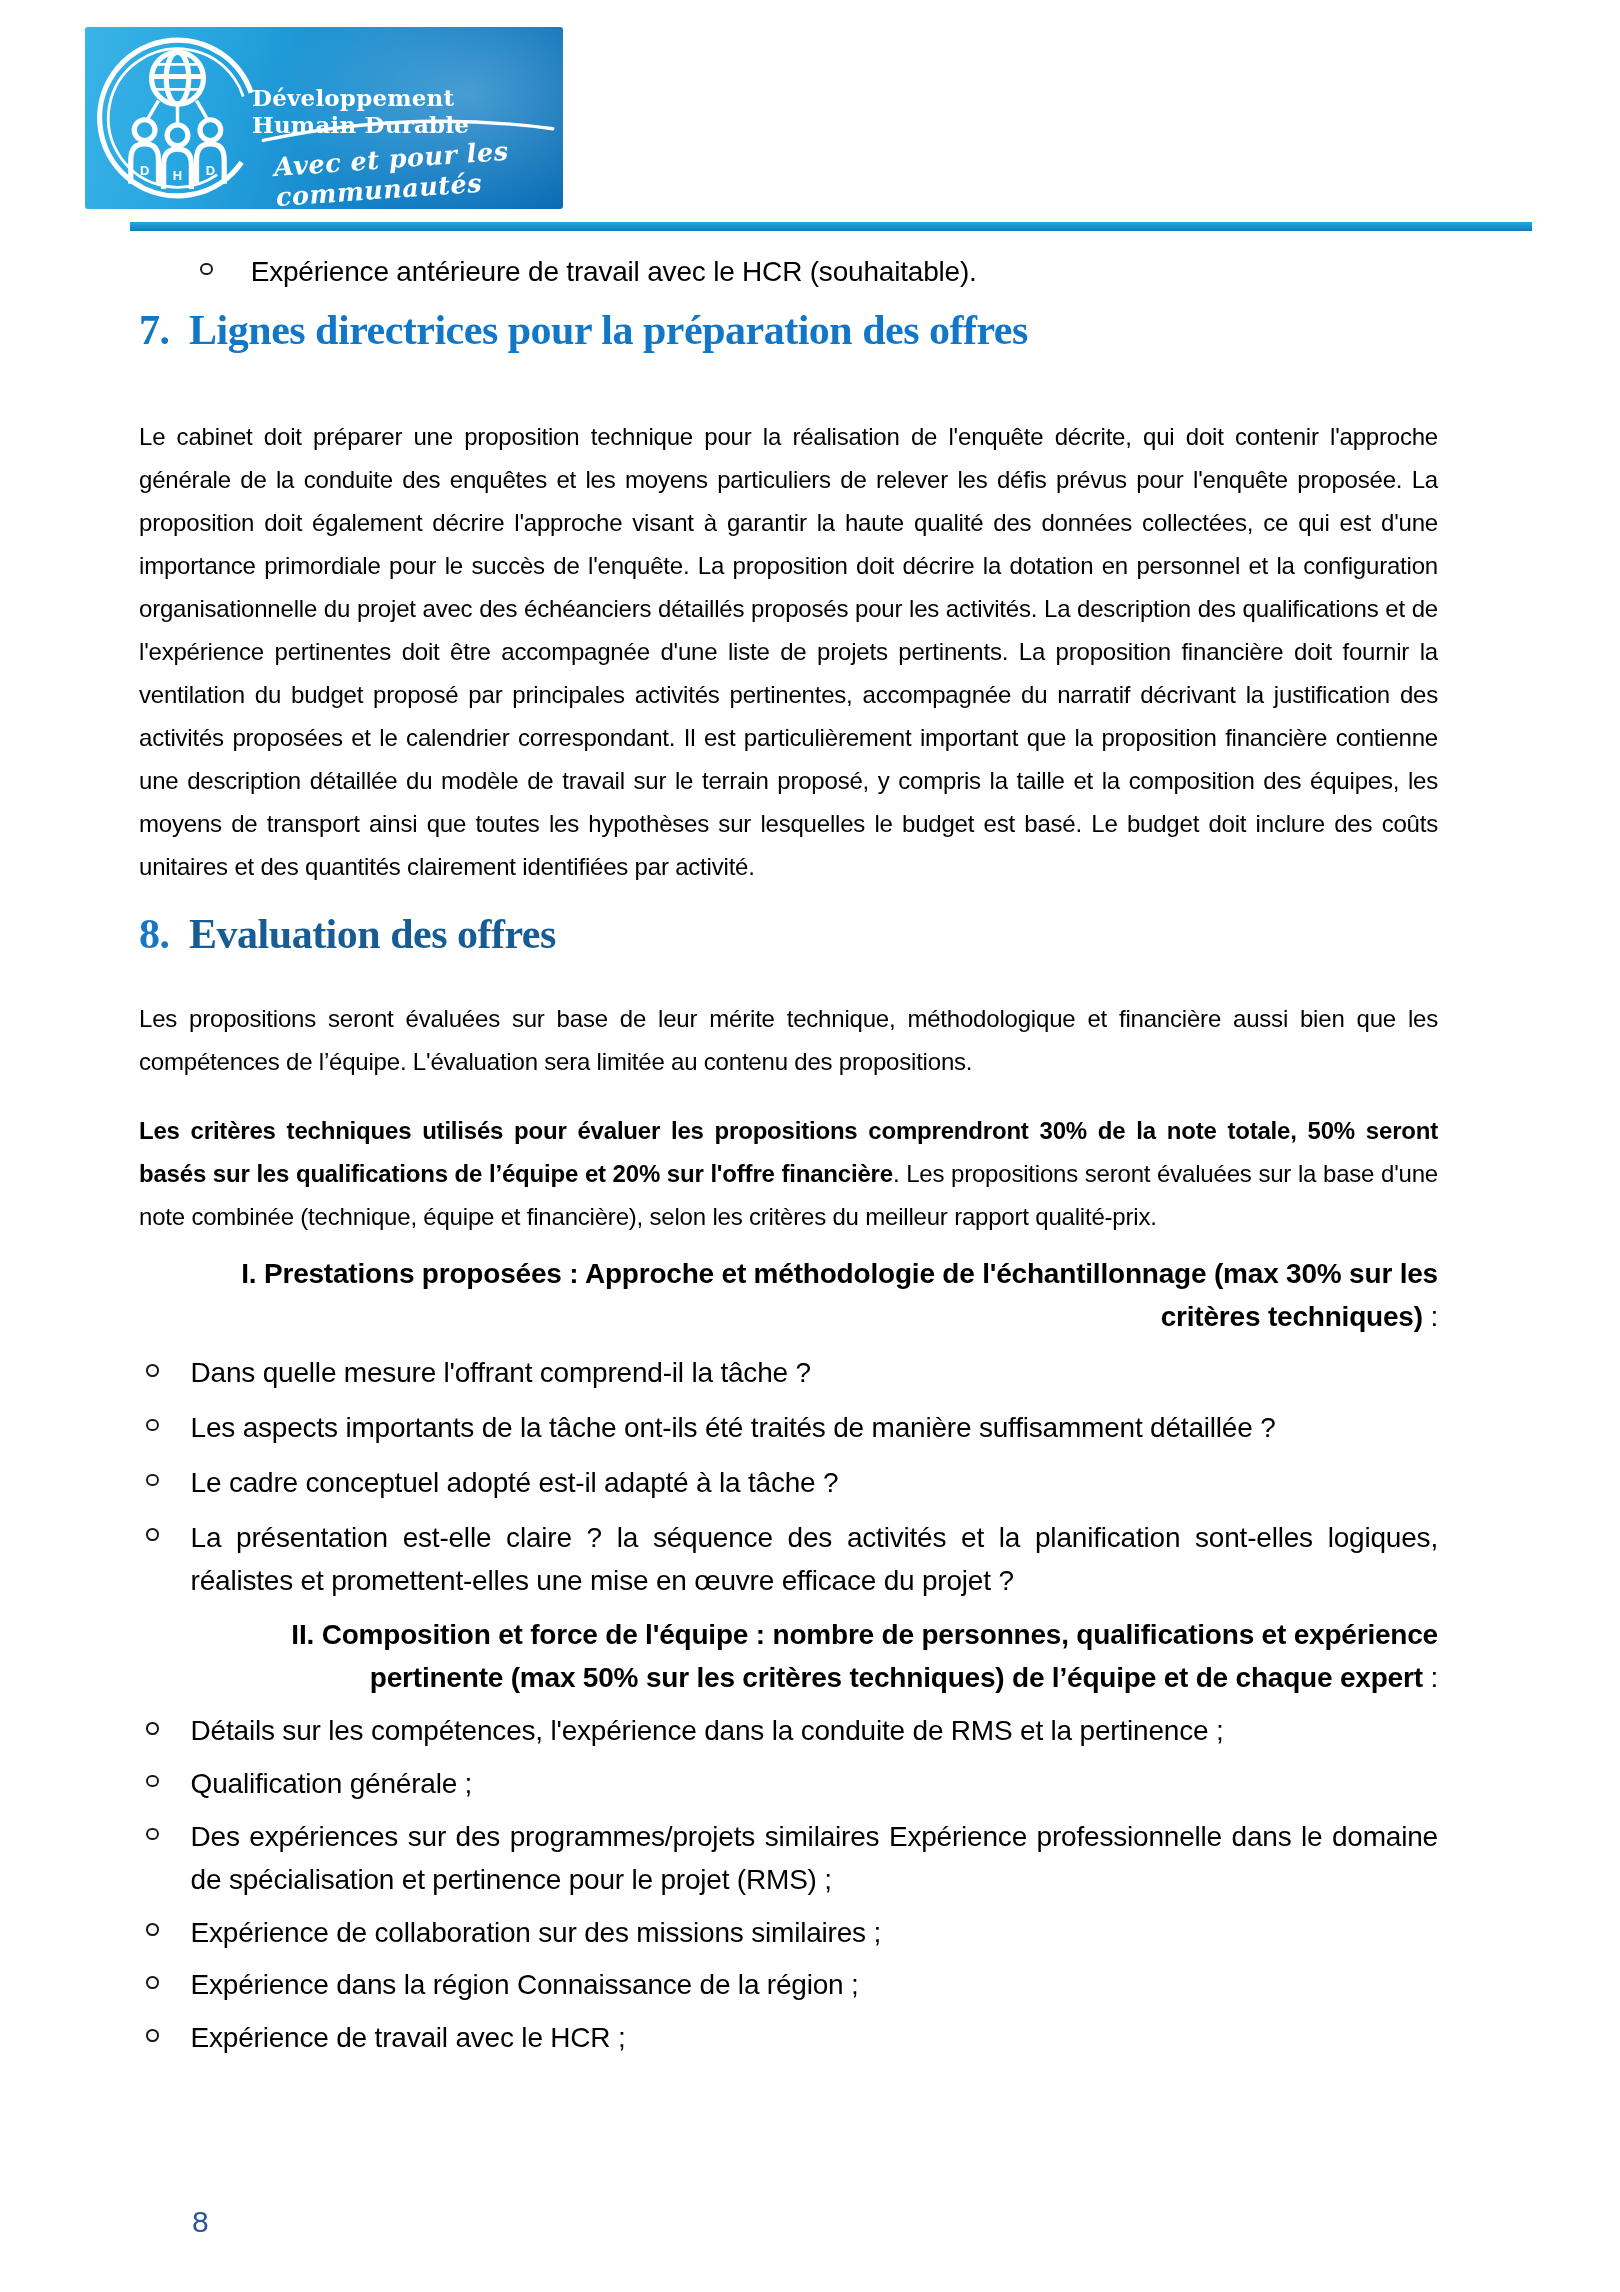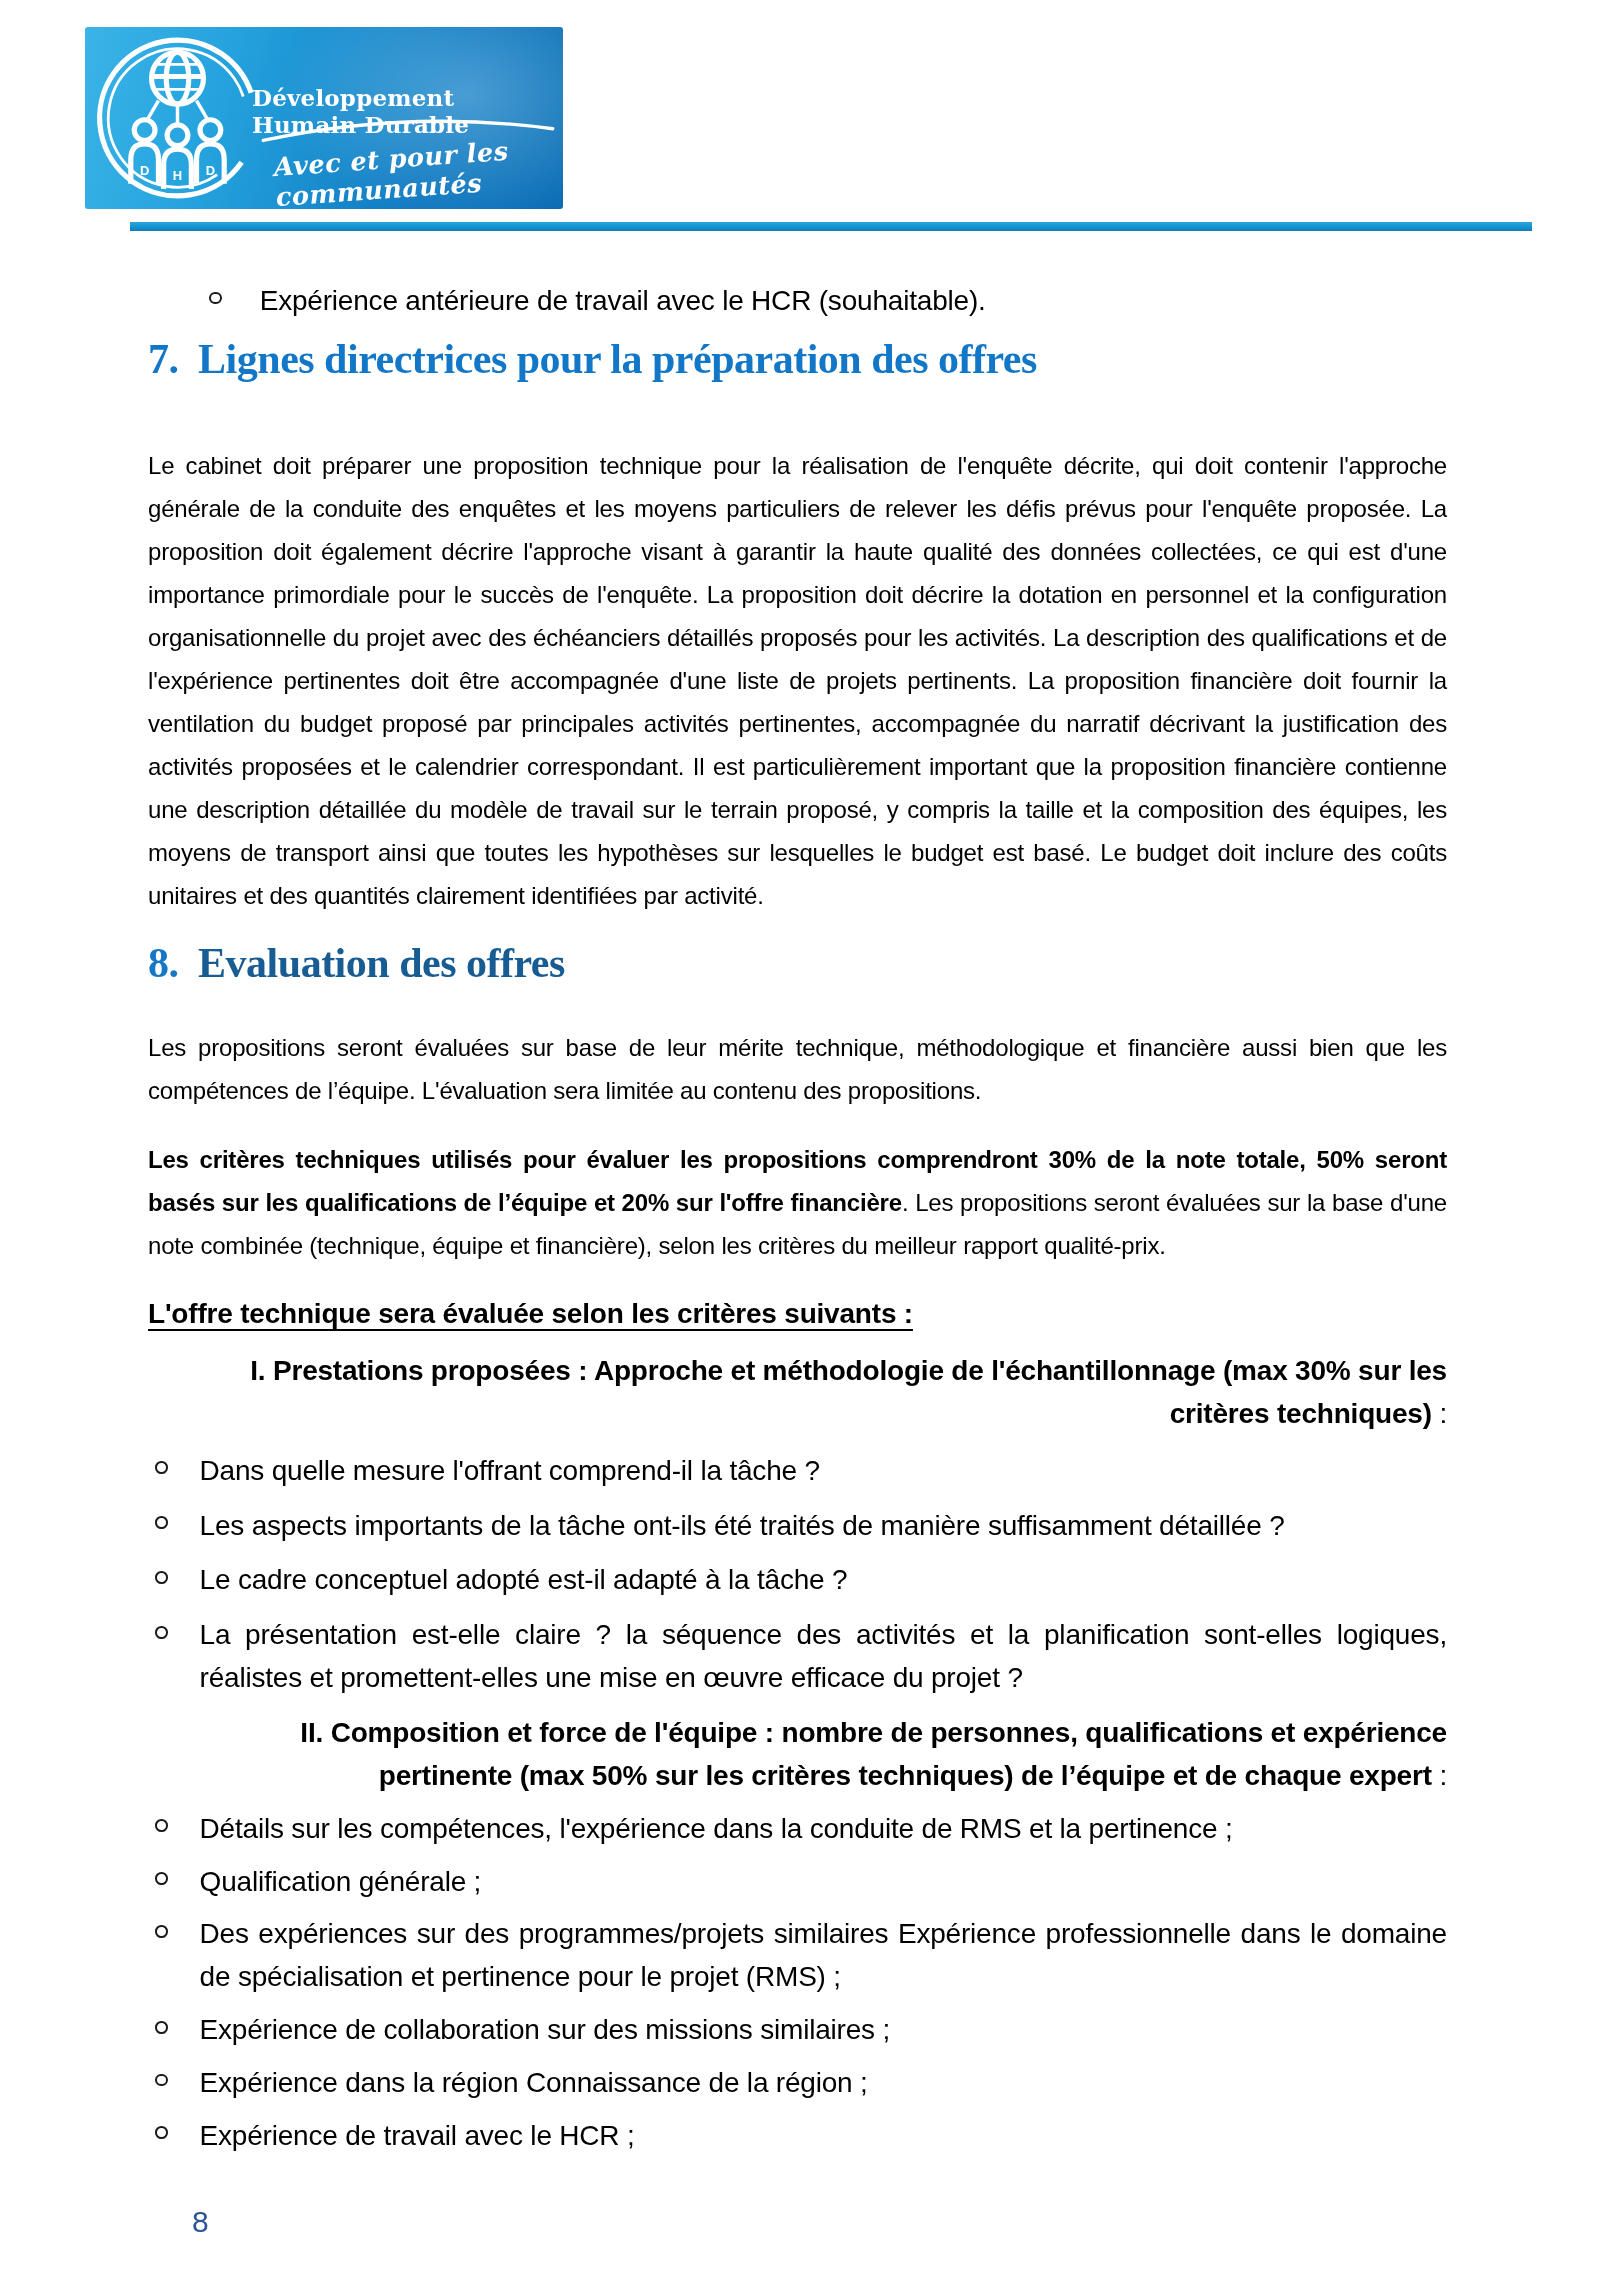--- a/index.html
+++ b/index.html
@@ -53,21 +53,21 @@
     font-size:26.5px; font-weight:bold; color:#0072BC; line-height:30px; letter-spacing:0.2px;
   }
 
   .divider {
     position:absolute; left:130px; top:222px;
     width:1402px; height:8.8px;
     background:linear-gradient(#2aa6db 0%, #1493d0 55%, #0d7cb8 100%);
   }
 
   
-  .content { position:absolute; left:148px; top:250px; width:1299px;margin-top:29px; }
+  .content { position:absolute; left:139px; top:250px; width:1299px; }
 
   .b-list { list-style:none; }
   .b-item { display:flex; align-items:flex-start; margin-bottom:11.8px; }
   .b-item .o-marker {
     flex:none; width:12.7px; height:12.7px;
     border:2px solid #1a1a1a; border-radius:50%;
     margin-top:12.7px;
   }
   .b-item .b-text {
     flex:1; font-size:28px; line-height:43px;
@@ -183,21 +183,20 @@
     <p class="body p-main">Le cabinet doit préparer une proposition technique pour la réalisation de l'enquête décrite, qui doit contenir l'approche générale de la conduite des enquêtes et les moyens particuliers de relever les défis prévus pour l'enquête proposée. La proposition doit également décrire l'approche visant à garantir la haute qualité des données collectées, ce qui est d'une importance primordiale pour le succès de l'enquête. La proposition doit décrire la dotation en personnel et la configuration organisationnelle du projet avec des échéanciers détaillés proposés pour les activités. La description des qualifications et de l'expérience pertinentes doit être accompagnée d'une liste de projets pertinents. La proposition financière doit fournir la ventilation du budget proposé par principales activités pertinentes, accompagnée du narratif décrivant la justification des activités proposées et le calendrier correspondant. Il est particulièrement important que la proposition financière contienne une description détaillée du modèle de travail sur le terrain proposé, y compris la taille et la composition des équipes, les moyens de transport ainsi que toutes les hypothèses sur lesquelles le budget est basé. Le budget doit inclure des coûts unitaires et des quantités clairement identifiées par activité.</p>
 
     <h1 class="sec sec8">
       <span class="num">8.</span><span>Evaluation des offres</span>
     </h1>
 
     <p class="body p-eval">Les propositions seront évaluées sur base de leur mérite technique, méthodologique et financière aussi bien que les compétences de l’équipe. L'évaluation sera limitée au contenu des propositions.</p>
 
     <p class="body p-crit"><b>Les critères techniques utilisés pour évaluer les propositions comprendront 30% de la note totale, 50% seront basés sur les qualifications de l’équipe et 20% sur l'offre financière</b><span>. Les propositions seront évaluées sur la base d'une note combinée (technique, équipe et financière), selon les critères du meilleur rapport qualité-prix.</span></p>
 
-    <p class="offer-head">L'offre technique sera évaluée selon les critères suivants :</p>
 
     <p class="subhead subhead-1"><b>I. Prestations proposées : Approche et méthodologie de l'échantillonnage (max 30% sur les critères techniques)</b><span class="tail"> :</span></p>
 
     <ul class="b-list crit-list list-1">
       <li class="b-item">
         <span class="o-marker"></span>
         <span class="b-text">Dans quelle mesure l'offrant comprend-il la tâche ?</span>
       </li>
       <li class="b-item">
         <span class="o-marker"></span>

